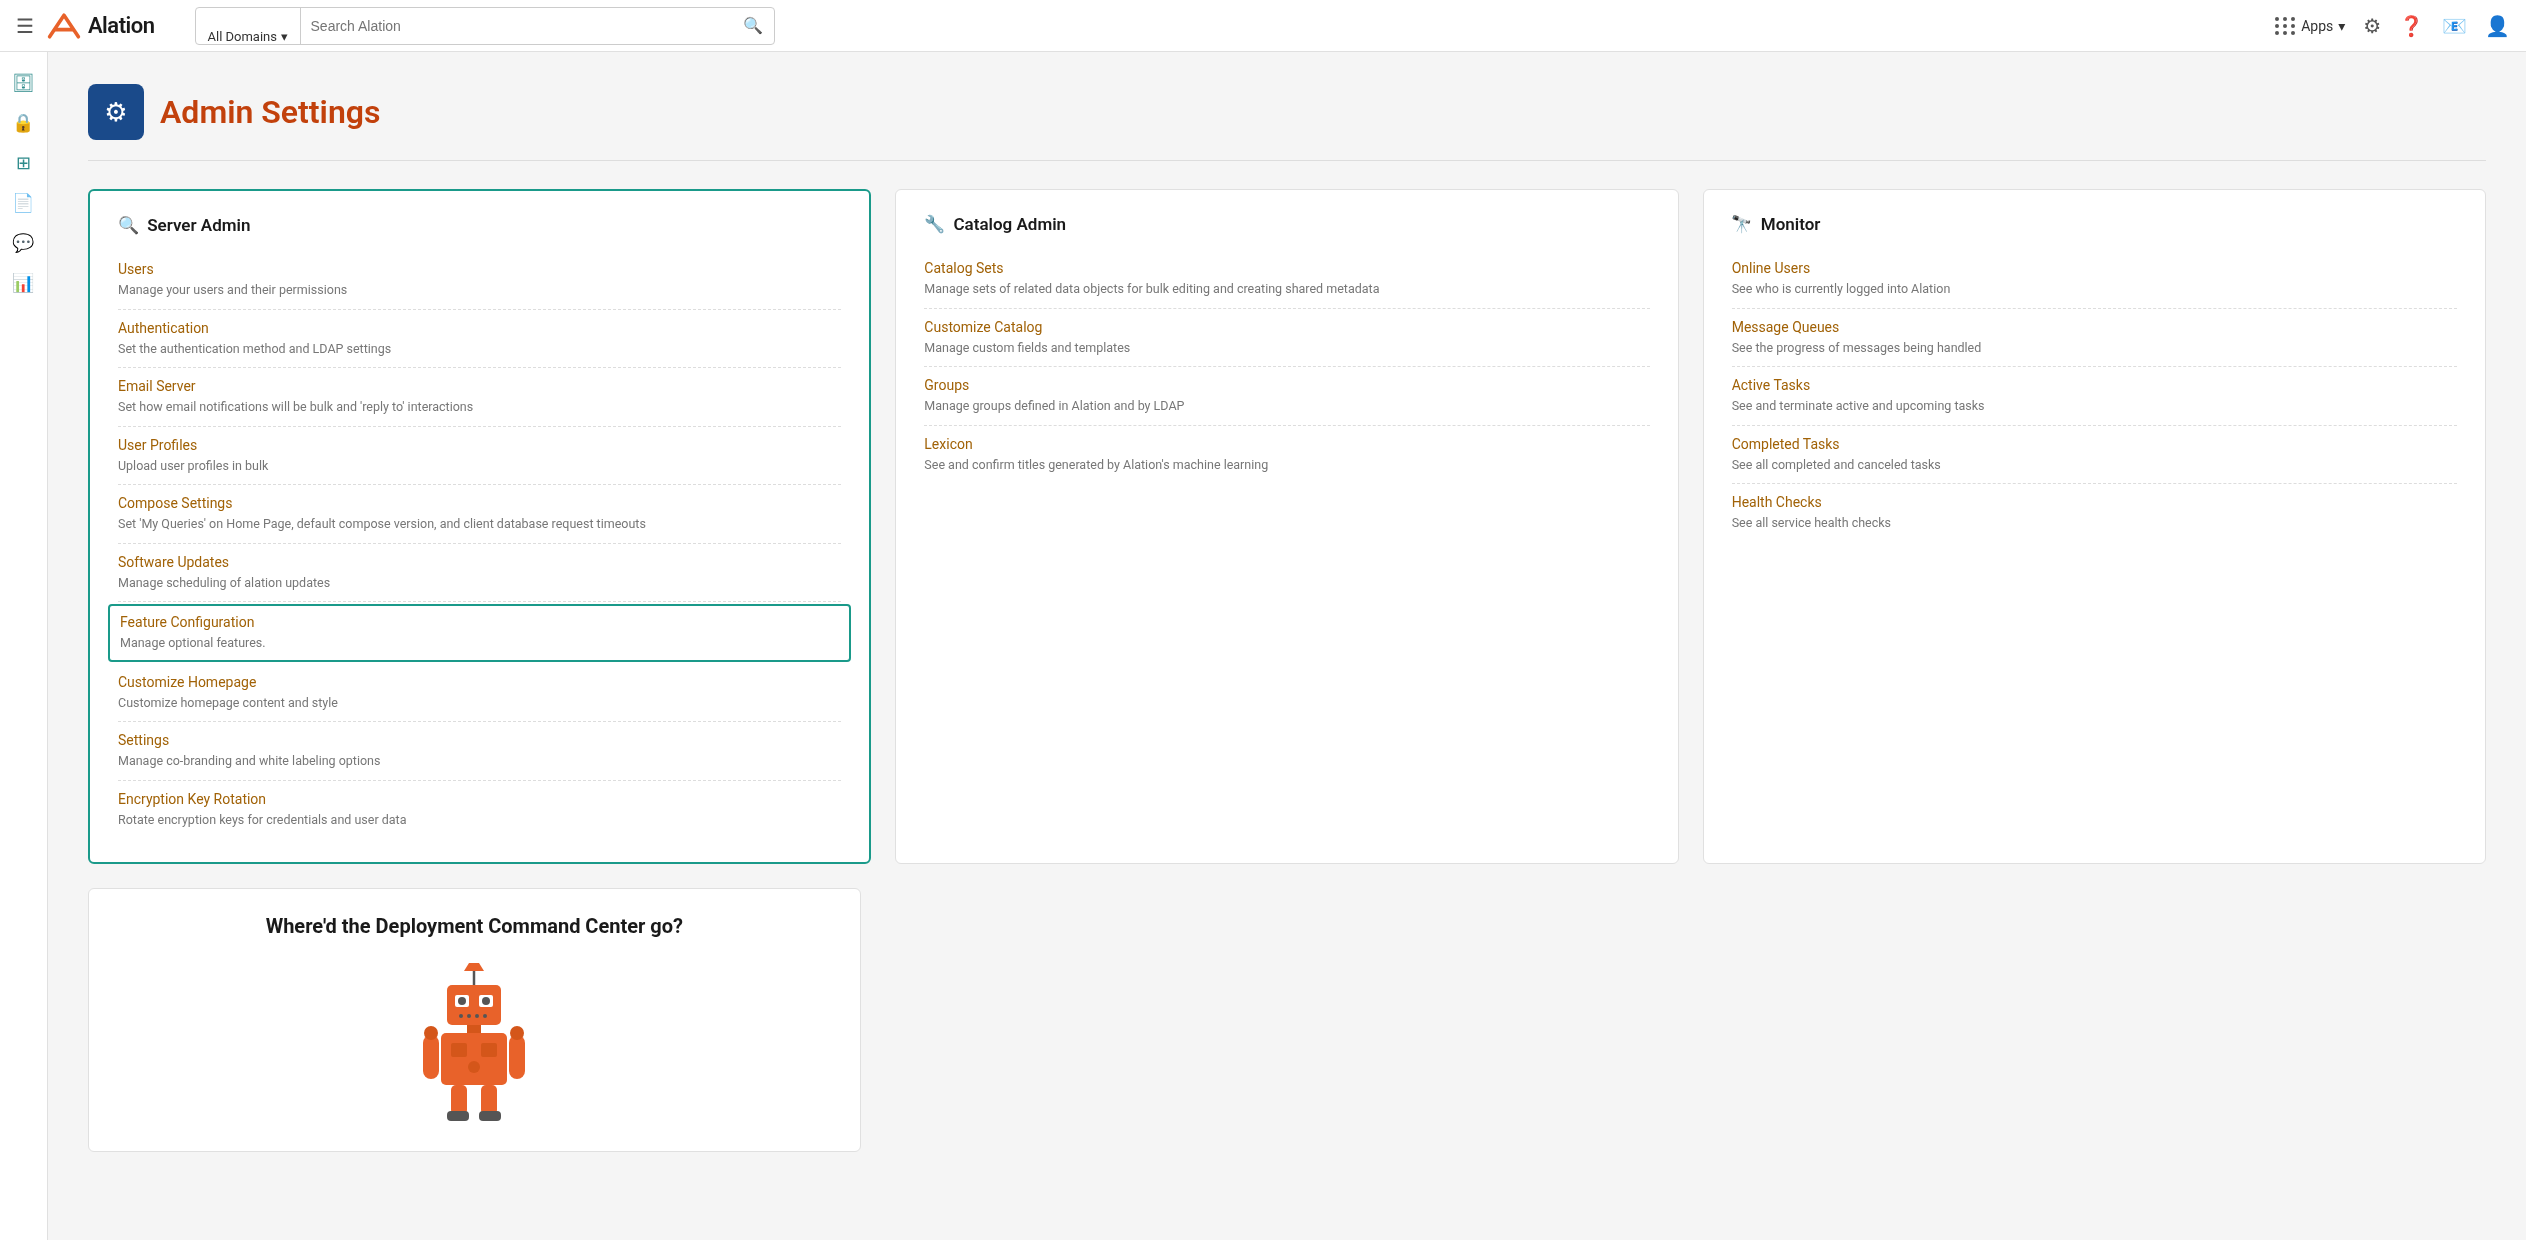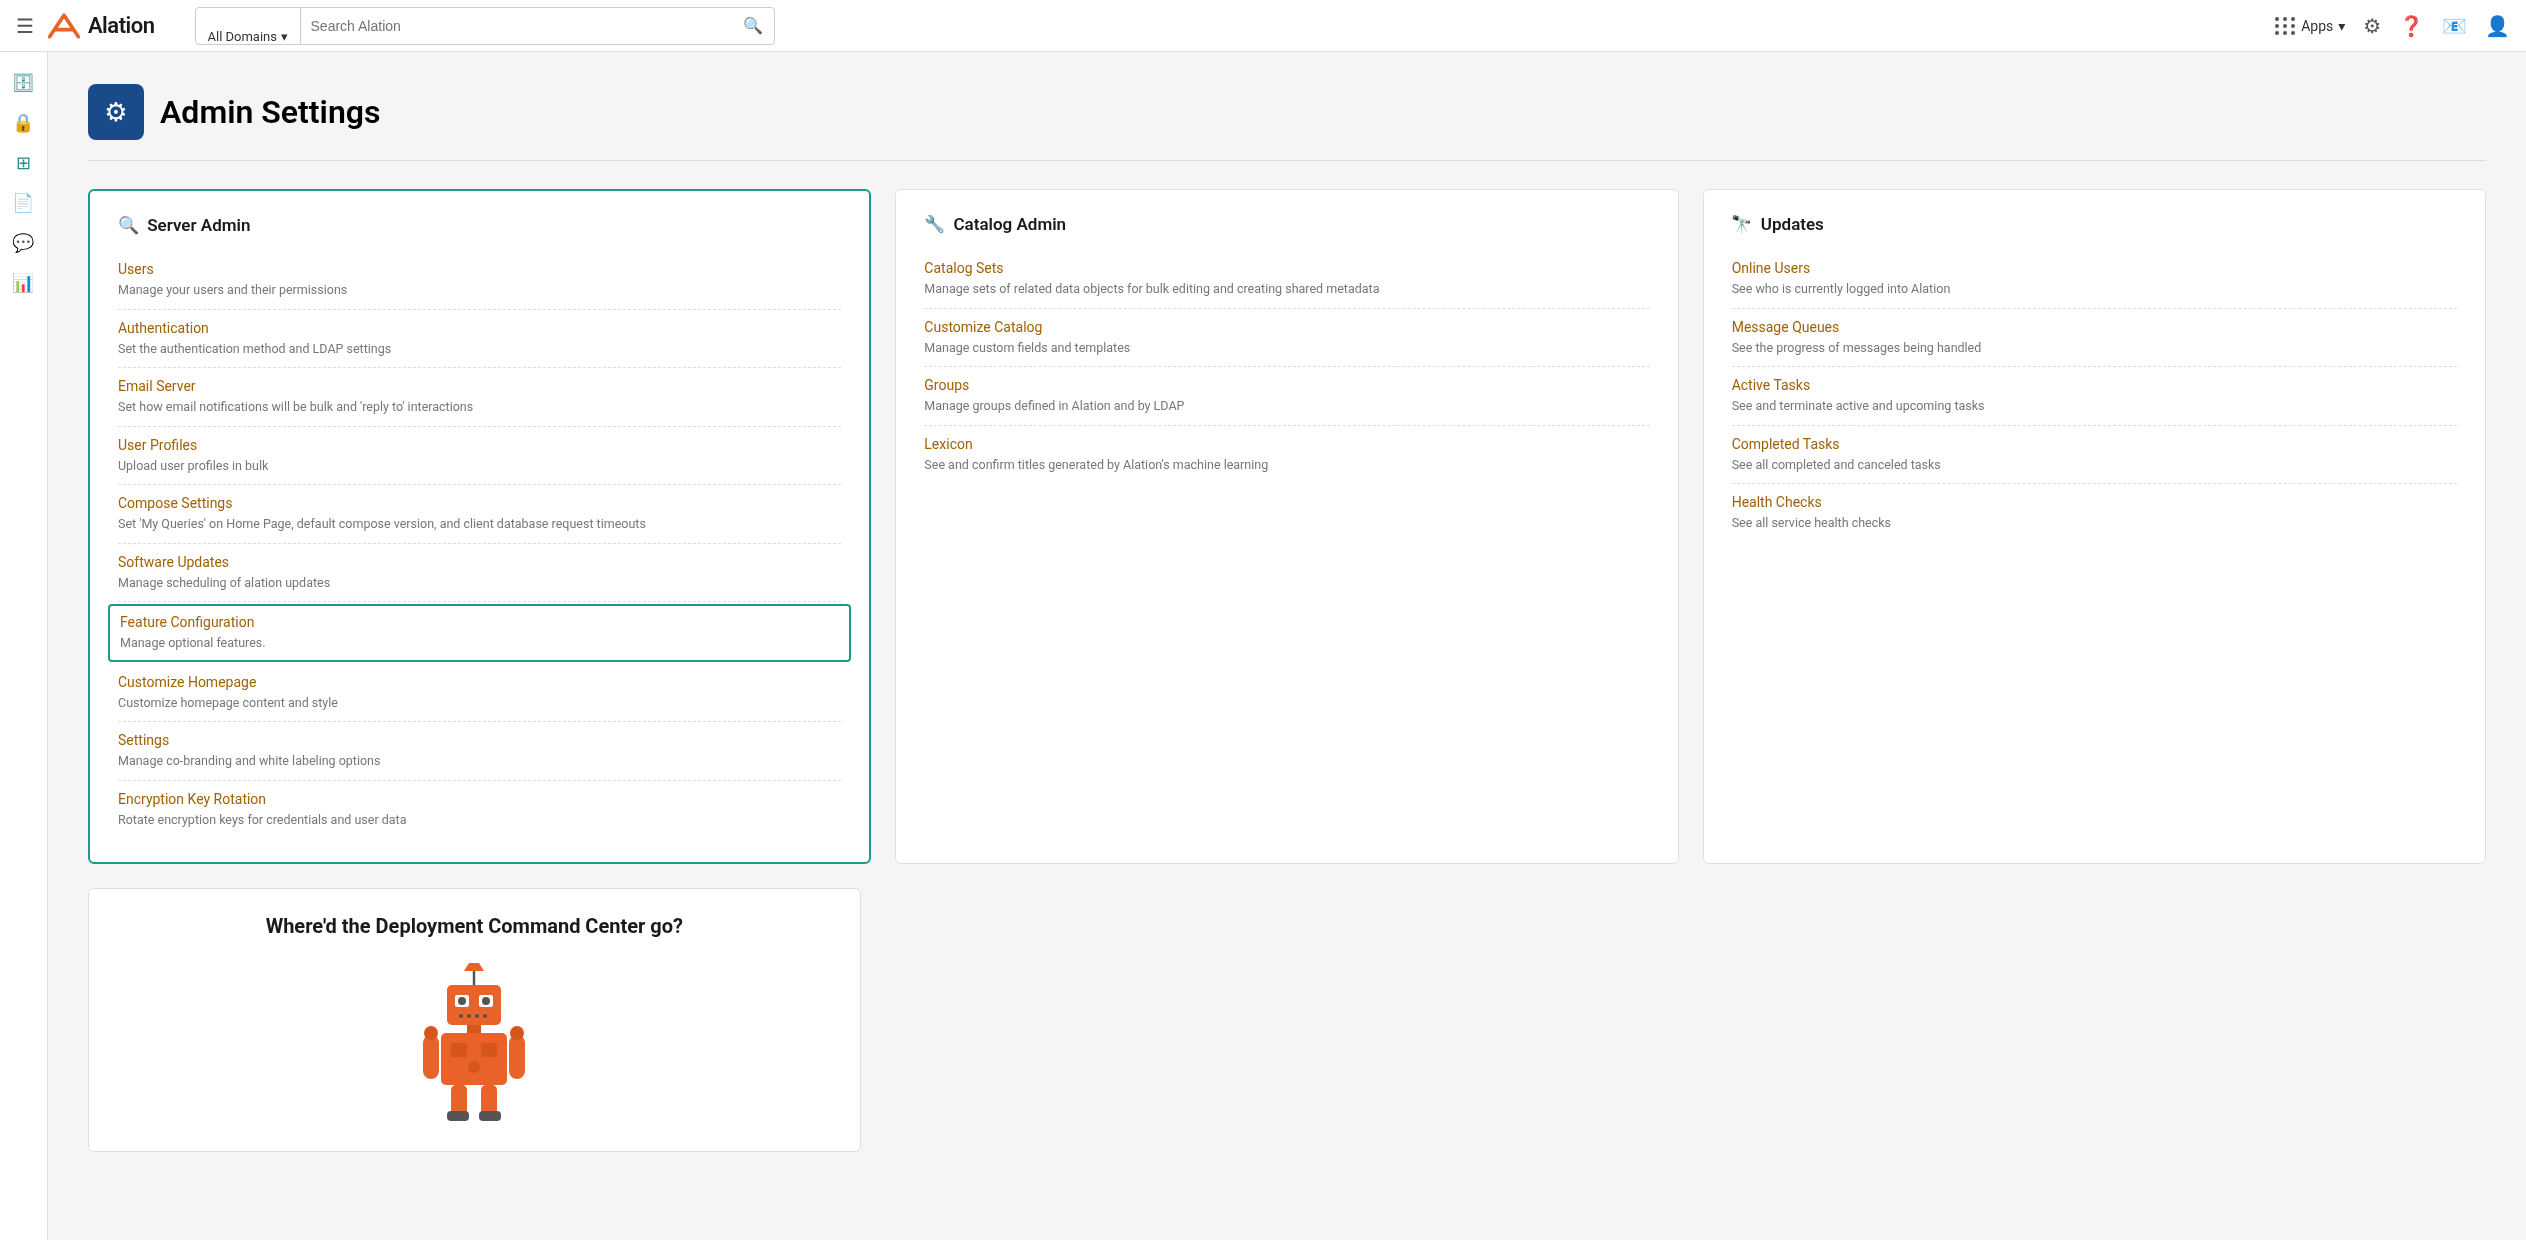--- a/index.html
+++ b/index.html
@@ -121,21 +121,21 @@
       width: 56px; height: 56px;
       background: #1a4a8a;
       border-radius: 8px;
       display: flex; align-items: center; justify-content: center;
       color: #fff;
       font-size: 26px;
     }
     .page-title-text {
       font-size: 32px;
       font-weight: 600;
-      color: #000000;
+      color: #c2410c;
     }
     .page-divider {
       border: none;
       border-top: 1px solid #ddd;
       margin-bottom: 28px;
     }
 
     
     .cards-grid {
       display: grid;
@@ -357,21 +357,21 @@
           <div class="card-list-item">
       <a class="card-link">Lexicon</a>
       <span class="card-desc">See and confirm titles generated by Alation's machine learning</span>
     </div>
         </div>
     </div>
 
     <div class="card">
       <div class="card-title">
         <span>🔭</span>
-        <span>Updates</span>
+        <span>Monitor</span>
       </div>
       <div id="monitor-list">
           <div class="card-list-item">
       <a class="card-link">Online Users</a>
       <span class="card-desc">See who is currently logged into Alation</span>
     </div>
           <div class="card-list-item">
       <a class="card-link">Message Queues</a>
       <span class="card-desc">See the progress of messages being handled</span>
     </div>

